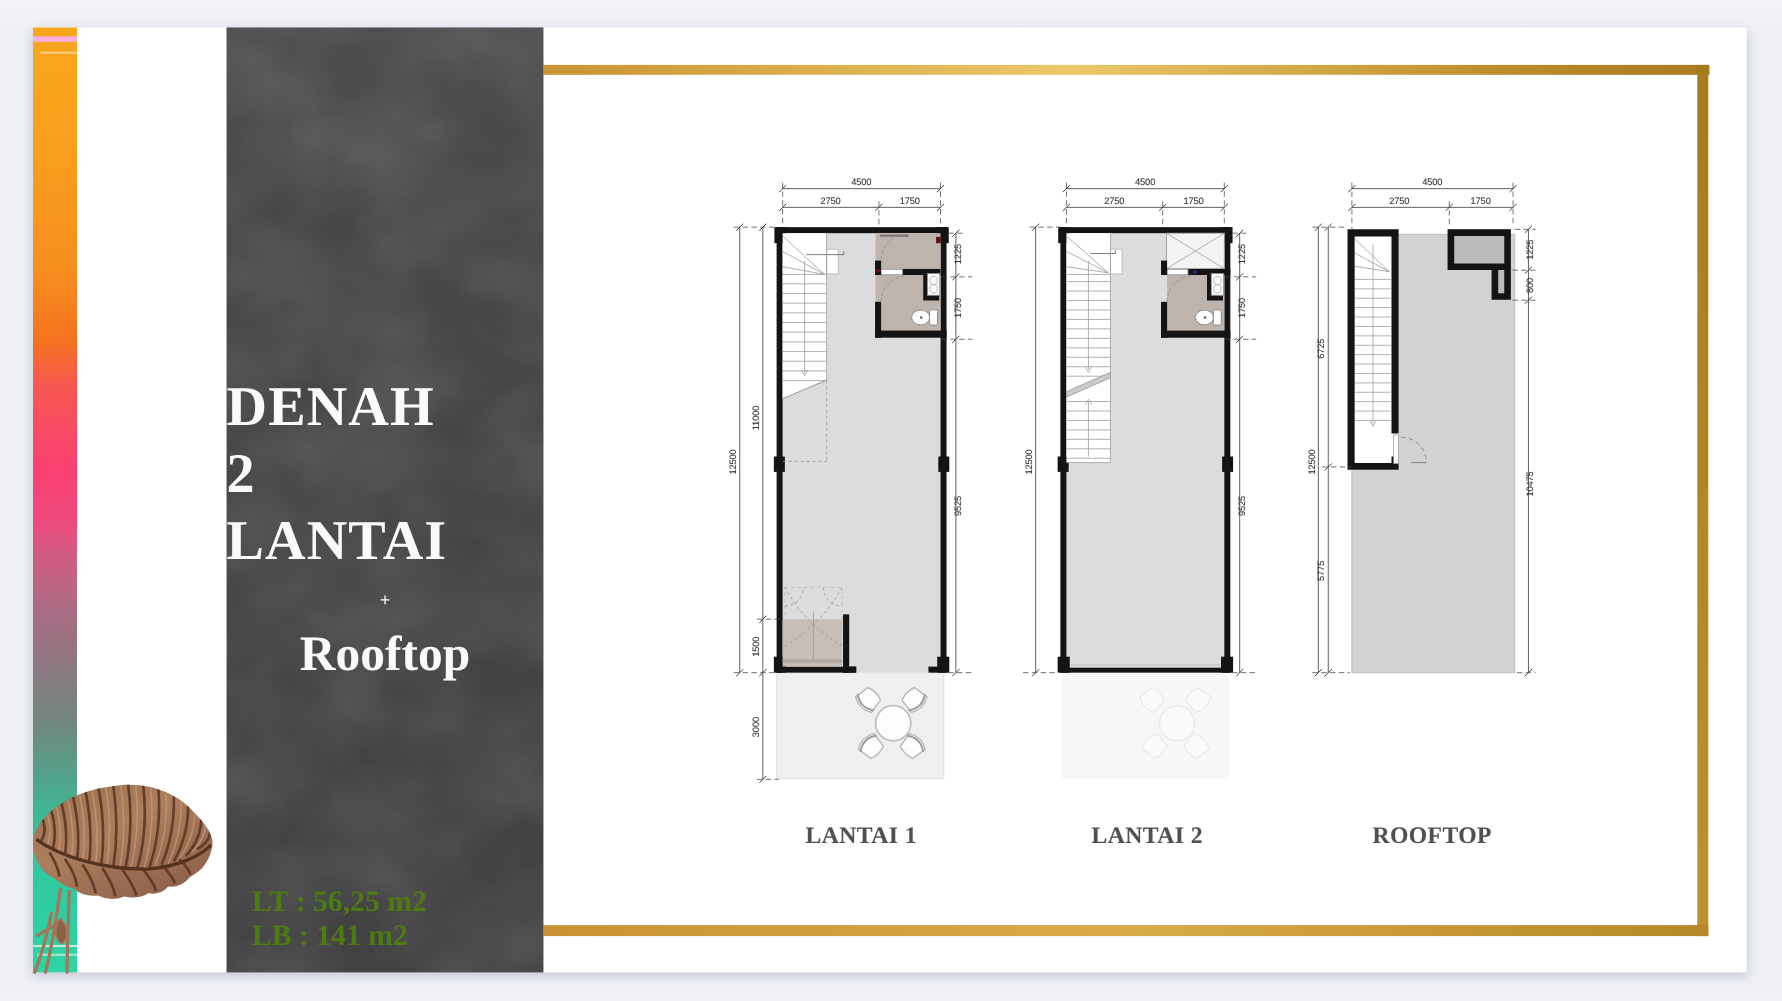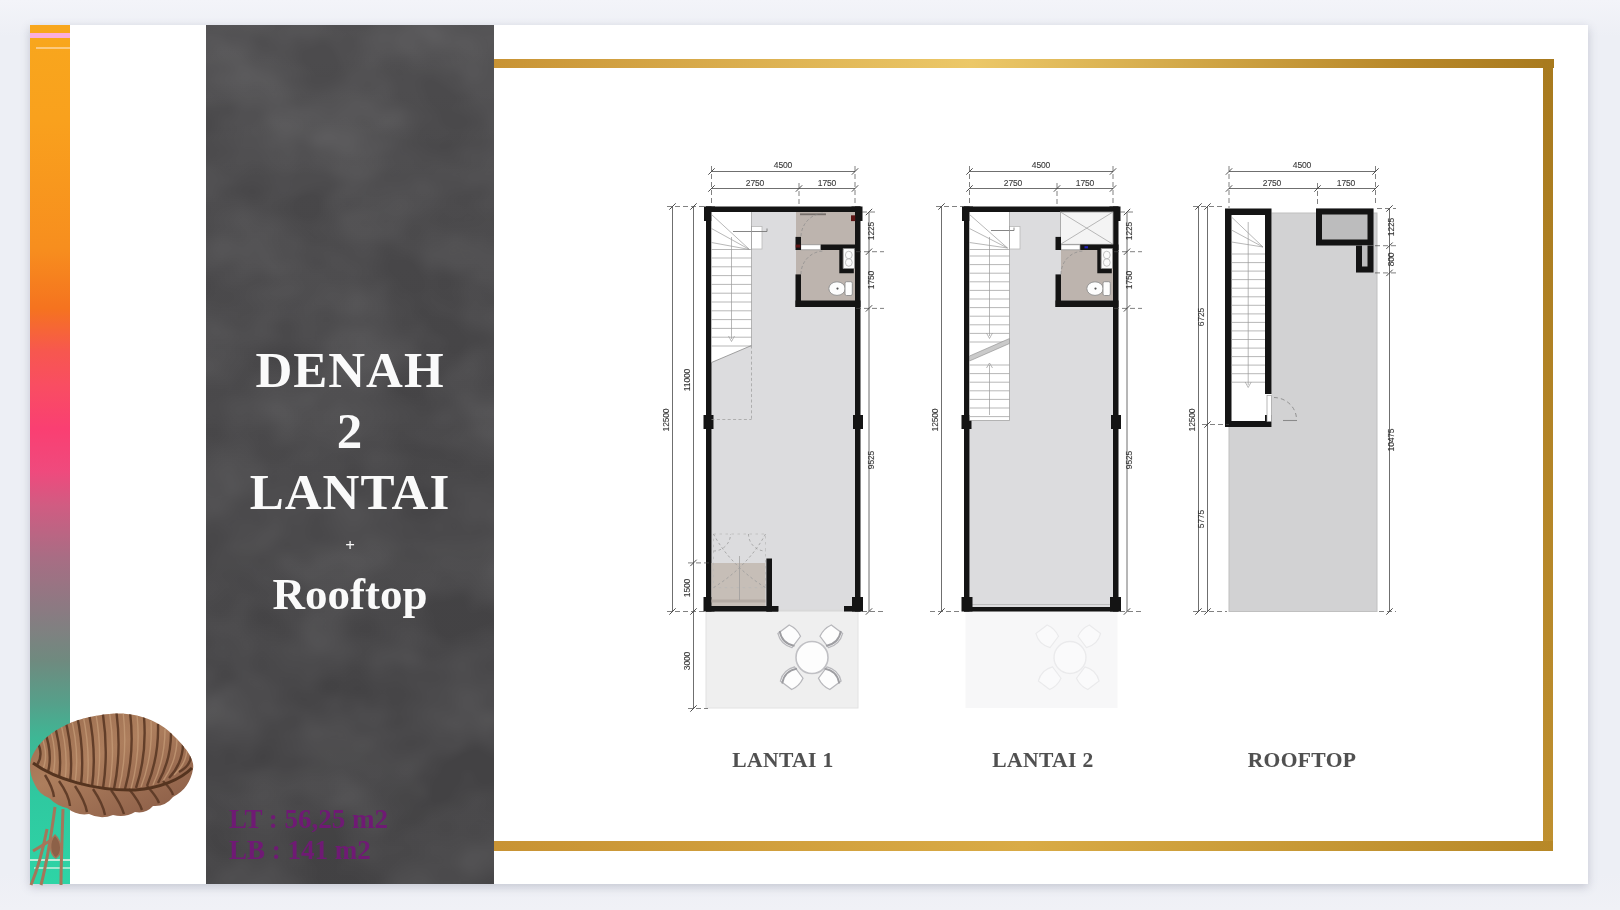--- a/index.html
+++ b/index.html
@@ -468,30 +468,30 @@
         <feTurbulence type="fractalNoise" baseFrequency="0.011 0.014" numOctaves="3" seed="11"></feTurbulence>
       <feColorMatrix type="matrix" values="0 0 0 0 0.85, 0 0 0 0 0.85, 0 0 0 0 0.86, 0.8 0.8 0.8 0 -0.85"></feColorMatrix>
       <feGaussianBlur stdDeviation="1.2"></feGaussianBlur>
     </filter>
     <rect width="288" height="859" fill="#454446"></rect>
     <rect width="288" height="859" filter="url(#tex)" opacity="0.13"></rect>
   </svg>
   <div style="position:absolute;left:0;top:0;width:288px;height:859px;background:linear-gradient(180deg,rgba(255,255,255,0.045),rgba(255,255,255,0.015) 20%,rgba(0,0,0,0.015) 55%,rgba(0,0,0,0.04));"></div>
 </div>
 
-<div class="abs" style="left:206px;top:340px;width:288px;text-align:center;color:#fdfdfd;opacity:0.99;
+<div class="abs" style="left:206px;top:340px;width:288px;text-align:left;color:#fdfdfd;opacity:0.99;
      font-family:'Liberation Serif', serif;font-weight:bold;font-size:51px;line-height:61px;letter-spacing:1px;">DENAH<br>2<br>LANTAI</div>
 
 <div class="abs" style="left:206px;top:536px;width:288px;text-align:center;color:#fdfdfd;opacity:0.99;
      font-family:'Liberation Serif', serif;font-weight:bold;font-size:17px;">+</div>
 
 <div class="abs" style="left:206px;top:568px;width:288px;text-align:center;color:#fdfdfd;opacity:0.99;
      font-family:'Liberation Serif', serif;font-weight:bold;font-size:45px;">Rooftop</div>
 
-<div class="abs" style="left:229px;top:804px;color:#701a75;opacity:0.99;font-family:'Liberation Serif', serif;
+<div class="abs" style="left:229px;top:804px;color:#4d7c0f;opacity:0.99;font-family:'Liberation Serif', serif;
      font-weight:bold;font-size:27px;line-height:31px;">LT : 56,25 m2<br>LB : 141 m2</div>
 
 <svg class="abs" style="left:25px;top:707px" width="180" height="185" viewBox="0 0 180 185">
   <defs>
     <linearGradient id="lg" x1="0" y1="0" x2="0.8" y2="1">
       <stop offset="0" stop-color="#9b6d4f"></stop>
         <stop offset="0.45" stop-color="#ad7e5d"></stop>
         <stop offset="1" stop-color="#8d5f48"></stop>
     </linearGradient>
     <clipPath id="lc">

